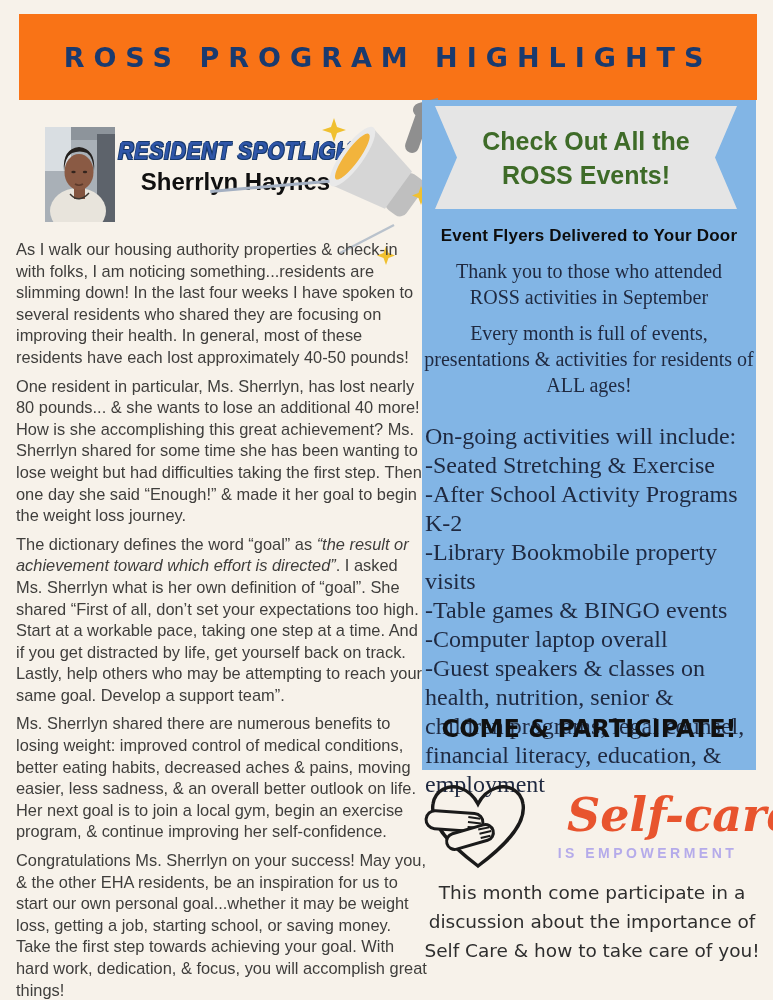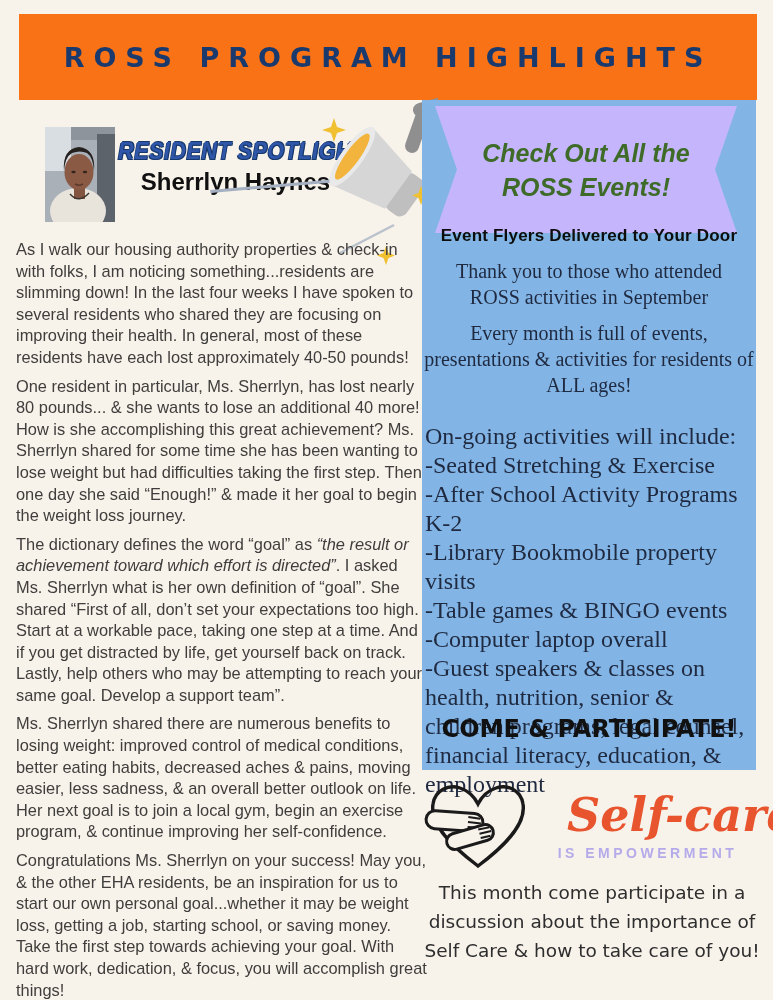--- a/index.html
+++ b/index.html
@@ -40,23 +40,23 @@
     font-size:16.4px;line-height:21.6px;color:#3f3e3c;margin-top:21px;
   }
   .article p{margin:0 0 7px 0;}
   .article .it{font-style:italic;}
   
   .right-panel{
     position:absolute;left:422px;top:100px;width:334px;height:670px;
     background:#82b5e5;
   }
   .ribbon{
-    position:absolute;left:13px;top:6px;width:302px;height:127px;background:#c4b5fd;
+    position:absolute;left:13px;top:6px;width:302px;height:103px;background:#e5e5e5;
     clip-path:polygon(0 0,100% 0,calc(100% - 22px) 50%,100% 100%,0 100%,22px 50%);
-    display:flex;align-items:center;justify-content:center;font-style:italic;
+    display:flex;align-items:center;justify-content:center;
   }
   .ribbon .txt{
     width:240px;text-align:center;font-weight:700;font-size:25px;line-height:34px;
     color:#3e6b28;
   }
   .event-sub{
     position:absolute;left:0;top:126px;width:100%;text-align:center;
     font-weight:700;font-size:17px;color:#0d0d0d;letter-spacing:.2px;
   }
   .serif{font-family:"Liberation Serif",serif;color:#1f2940;}

